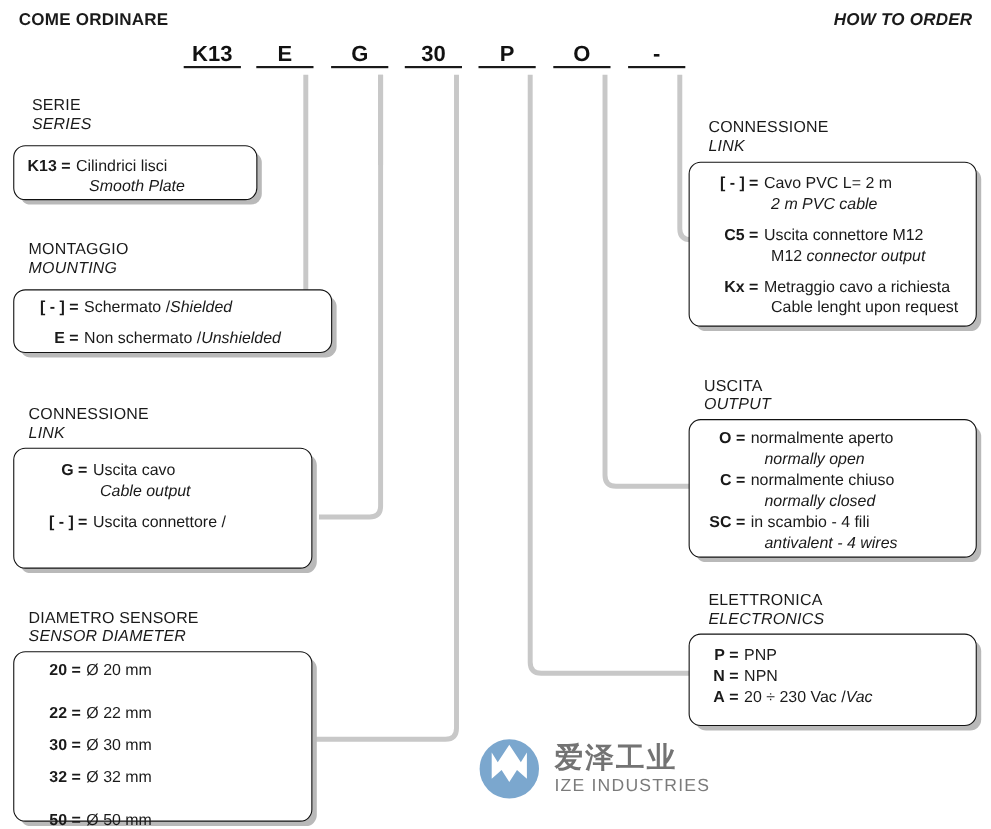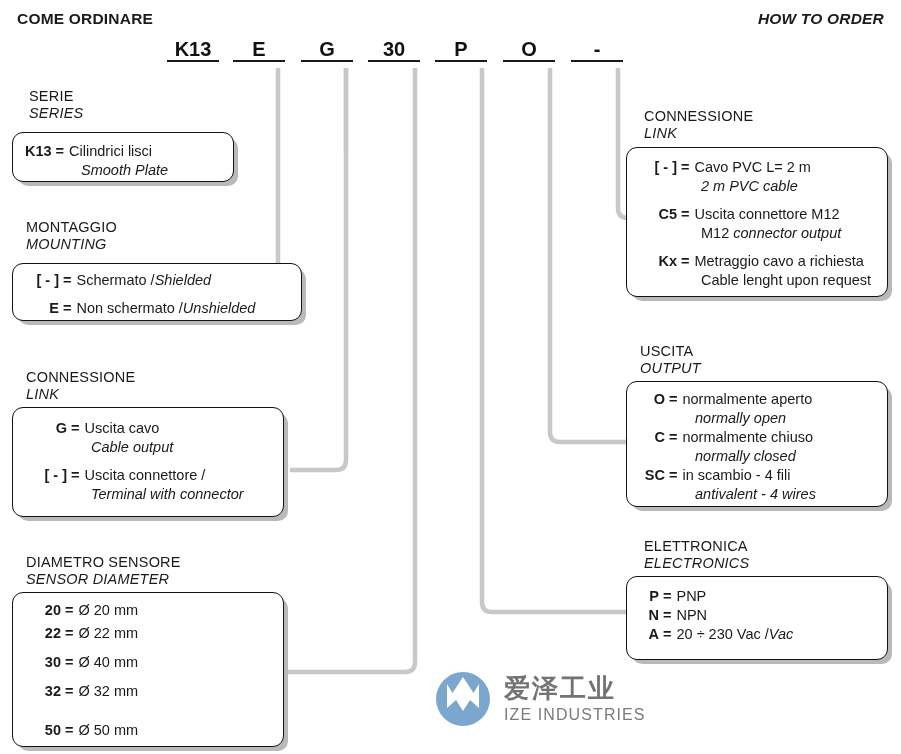--- a/index.html
+++ b/index.html
@@ -256,44 +256,43 @@
         <span class="eq">=</span>
         <span class="val">Uscita cavo</span>
       </div>
       <div class="sub" style="padding-left:60px">Cable output</div>
       <div class="gap"></div>
       <div class="row">
         <span class="key" style="width:36px">[ - ]</span>
         <span class="eq">=</span>
         <span class="val">Uscita connettore /</span>
       </div>
-      <div class="sub" style="padding-left:60px">Terminal with connector</div>
     </div>
   </div>
 
   <div class="caption" style="left:26px; top:554px">
     <span class="it">DIAMETRO SENSORE</span>
     <span class="en">SENSOR DIAMETER</span>
   </div>
   <div class="box" style="left:12px; top:592px; width:272px; height:155px">
     <div class="rows" style="padding-left:22px; padding-top:8px">
-      <div class="row" style="margin-bottom:4px">
+      <div class="row" style="margin-bottom:20px">
         <span class="key" style="width:26px">20</span>
         <span class="eq">=</span>
         <span class="val">Ø 20 mm</span>
       </div>
       <div class="row" style="margin-bottom:10px">
         <span class="key" style="width:26px">22</span>
         <span class="eq">=</span>
         <span class="val">Ø 22 mm</span>
       </div>
       <div class="row" style="margin-bottom:10px">
         <span class="key" style="width:26px">30</span>
         <span class="eq">=</span>
-        <span class="val">Ø 40 mm</span>
+        <span class="val">Ø 30 mm</span>
       </div>
       <div class="row" style="margin-bottom:20px">
         <span class="key" style="width:26px">32</span>
         <span class="eq">=</span>
         <span class="val">Ø 32 mm</span>
       </div>
       <div class="row">
         <span class="key" style="width:26px">50</span>
         <span class="eq">=</span>
         <span class="val">Ø 50 mm</span>

